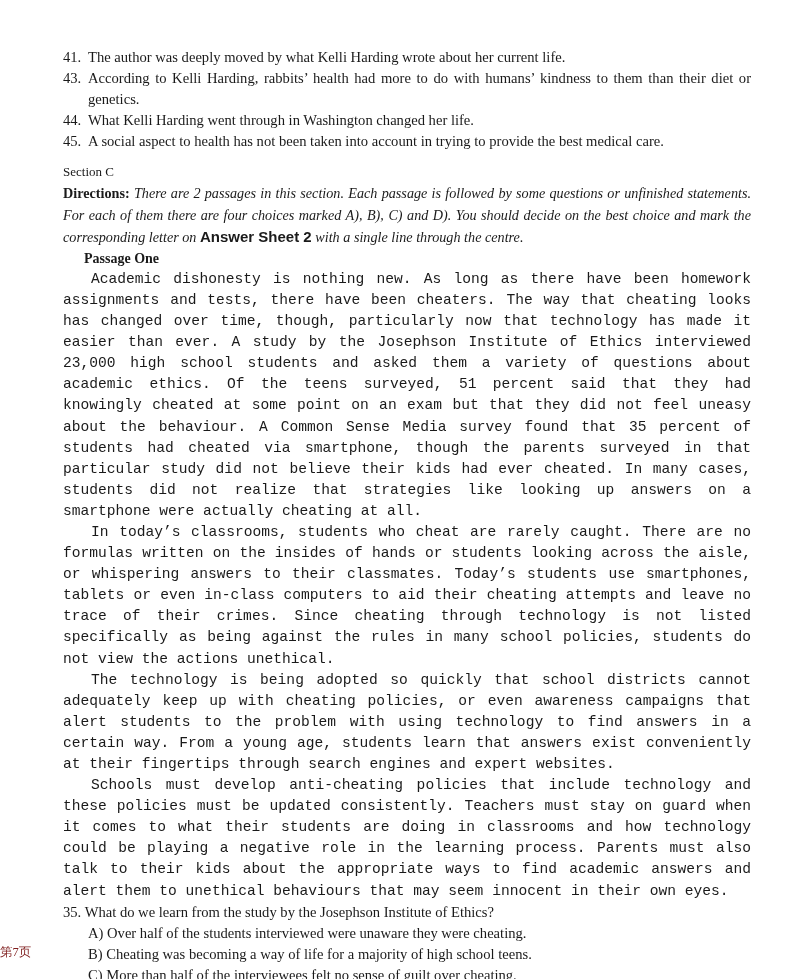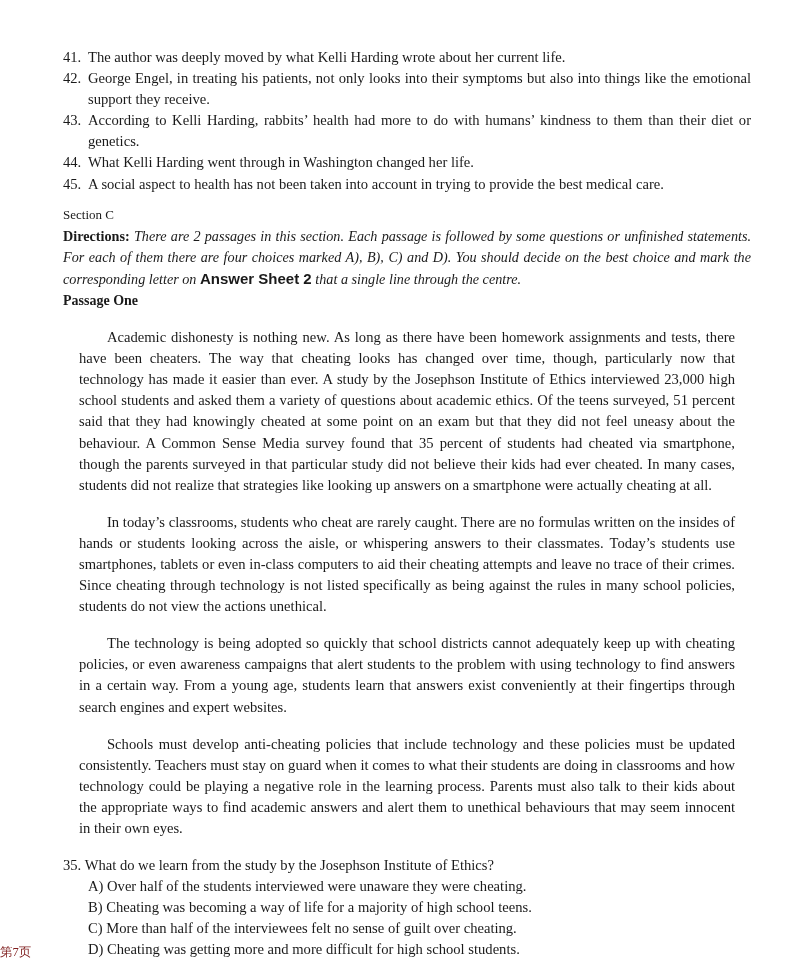--- a/index.html
+++ b/index.html
@@ -54,26 +54,28 @@
     .directions .answer-sheet {
       font-family: "Liberation Sans", "DejaVu Sans", sans-serif;
       font-weight: bold;
       font-style: normal;
       font-size: 15px;
     }
     .bold-line {
       font-weight: bold;
       line-height: 21.1px;
       font-size: 14px;
+      margin-left: 21px;
     }
     .para {
       text-indent: 28px;
       line-height: 21.1px;
       text-align: justify;
-      margin: 16px;
+      margin: 0;
+      font-family: Liberation Mono, monospace;
     }
     .question {
       line-height: 21.1px;
     }
     .option {
       padding-left: 25px;
       line-height: 21.1px;
     }
     .footer {
       position: absolute;
@@ -88,44 +90,40 @@
 <body>
 
 <div class="page">
 
   <div>
     <div class="q-item">
       <span class="qnum">41.</span>
       <span>The author was deeply moved by what Kelli Harding wrote about her current life.</span>
     </div>
     <div class="q-item">
-      <span class="qnum">42.</span>
-      <span>George Engel, in treating his patients, not only looks into their symptoms but also into things like the emotional support they receive.</span>
-    </div>
-    <div class="q-item">
       <span class="qnum">43.</span>
       <span>According to Kelli Harding, rabbits’ health had more to do with humans’ kindness to them than their diet or genetics.</span>
     </div>
     <div class="q-item">
       <span class="qnum">44.</span>
       <span>What Kelli Harding went through in Washington changed her life.</span>
     </div>
     <div class="q-item">
       <span class="qnum">45.</span>
       <span>A social aspect to health has not been taken into account in trying to provide the best medical care.</span>
     </div>
   </div>
 
   <div class="section-title">Section C</div>
 
   <div class="directions">
     <span class="dir-label">Directions:</span>
     <span class="dir-text">There are 2 passages in this section. Each passage is followed by some questions or unfinished statements. For each of them there are four choices marked A), B), C) and D). You should decide on the best choice and mark the corresponding letter on</span>
     <span class="answer-sheet">Answer Sheet 2</span>
-    <span class="dir-text">that a single line through the centre.</span>
+    <span class="dir-text">with a single line through the centre.</span>
   </div>
 
   <div class="bold-line">Passage One</div>
 
   <div>
     <p class="para">Academic dishonesty is nothing new. As long as there have been homework assignments and tests, there have been cheaters. The way that cheating looks has changed over time, though, particularly now that technology has made it easier than ever. A study by the Josephson Institute of Ethics interviewed 23,000 high school students and asked them a variety of questions about academic ethics. Of the teens surveyed, 51 percent said that they had knowingly cheated at some point on an exam but that they did not feel uneasy about the behaviour. A Common Sense Media survey found that 35 percent of students had cheated via smartphone, though the parents surveyed in that particular study did not believe their kids had ever cheated. In many cases, students did not realize that strategies like looking up answers on a smartphone were actually cheating at all.</p>
     <p class="para">In today’s classrooms, students who cheat are rarely caught. There are no formulas written on the insides of hands or students looking across the aisle, or whispering answers to their classmates. Today’s students use smartphones, tablets or even in-class computers to aid their cheating attempts and leave no trace of their crimes. Since cheating through technology is not listed specifically as being against the rules in many school policies, students do not view the actions unethical.</p>
     <p class="para">The technology is being adopted so quickly that school districts cannot adequately keep up with cheating policies, or even awareness campaigns that alert students to the problem with using technology to find answers in a certain way. From a young age, students learn that answers exist conveniently at their fingertips through search engines and expert websites.</p>
     <p class="para">Schools must develop anti-cheating policies that include technology and these policies must be updated consistently. Teachers must stay on guard when it comes to what their students are doing in classrooms and how technology could be playing a negative role in the learning process. Parents must also talk to their kids about the appropriate ways to find academic answers and alert them to unethical behaviours that may seem innocent in their own eyes.</p>
   </div>

